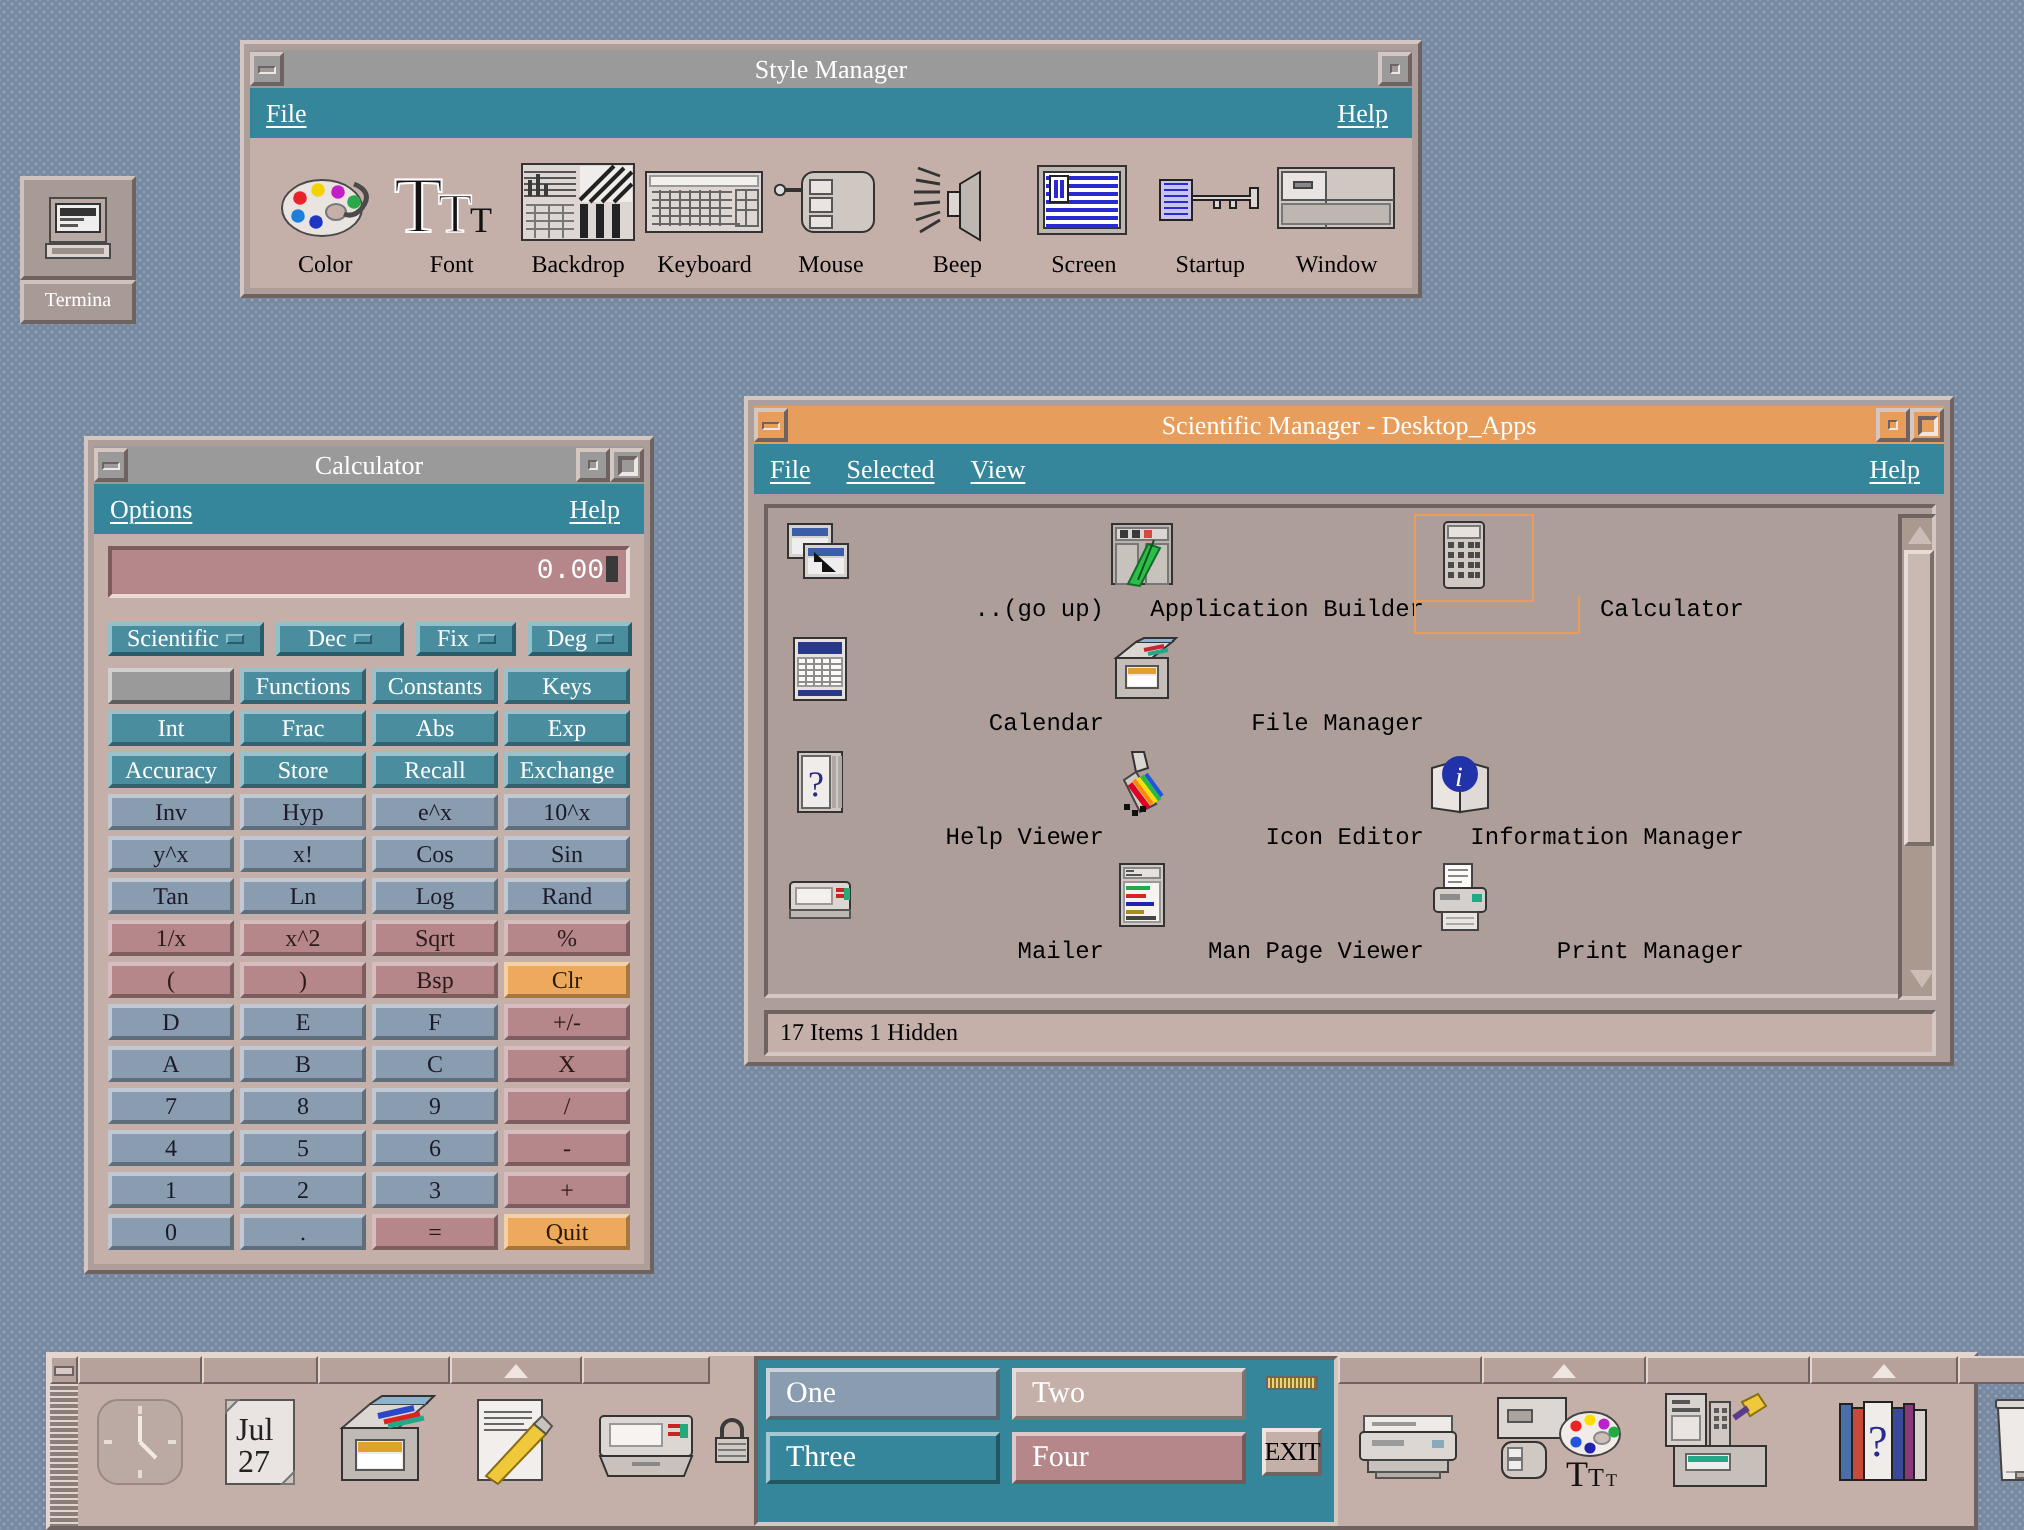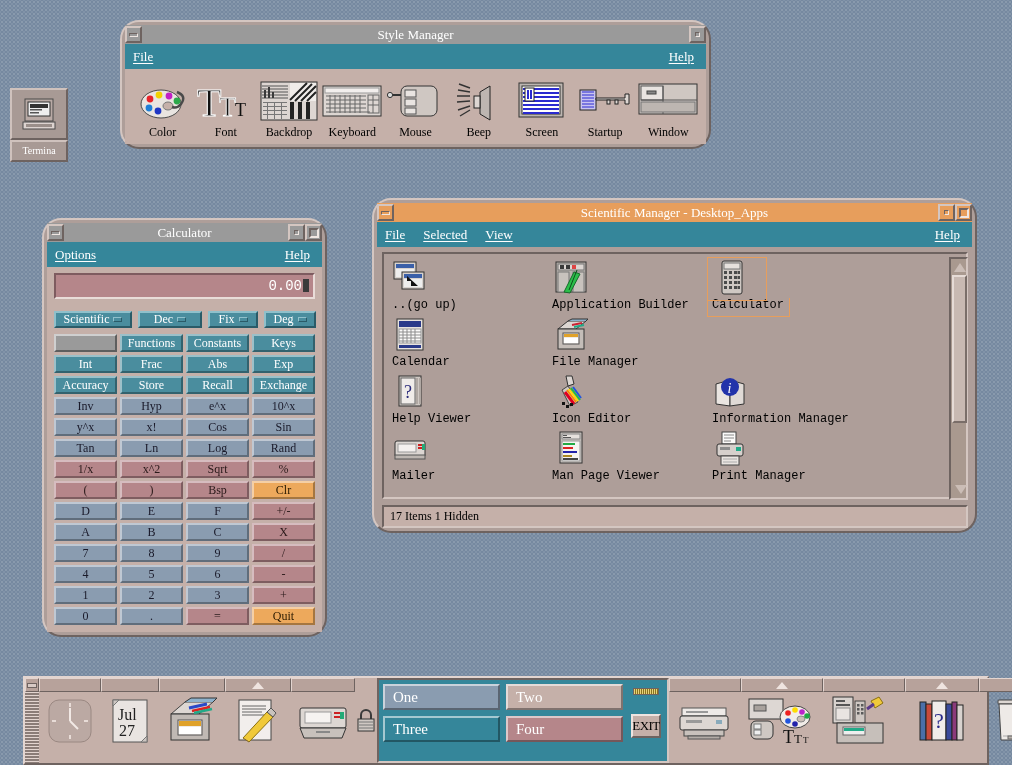--- a/index.html
+++ b/index.html
@@ -8,21 +8,21 @@
     font-family:"Liberation Serif", serif;
     background-color:#7689a0;
     background-image:
       radial-gradient(circle, rgba(255,255,255,.22) 0.6px, transparent 0.9px),
       radial-gradient(circle, rgba(255,255,255,.13) 0.6px, transparent 0.9px);
     background-size:4px 4px, 4px 4px;
     background-position:0 0, 2px 2px;
     position:relative;
   }
   
-  .win{position:absolute;background:#ae9e99;box-sizing:border-box;border-radius:19px;}
+  .win{position:absolute;background:#ae9e99;box-sizing:border-box;}
   .frame{
     border-top:2px solid #d4c6c1;border-left:2px solid #d4c6c1;
     border-right:2px solid #6e6360;border-bottom:2px solid #6e6360;
     padding:3px;
   }
   .titlebar{height:19px;display:flex;align-items:center;position:relative;}
   .tb-inactive{background:#9a9a9a;}
   .tb-active{background:#e79e5c;}
   .tb-title{position:absolute;left:0;right:0;text-align:center;font-size:13px;color:#ffffff;line-height:19px;}
   .tb-title.dark{color:#ffffff;}
@@ -94,21 +94,21 @@
   .k-amber{background:#eda95c;color:#2a1a00;}
   .k-blank{background:#9a9a9a;border-top:2px solid #cfcfcf;border-left:2px solid #cfcfcf;
      border-right:2px solid #5e5e5e;border-bottom:2px solid #5e5e5e;}
 
   
   #app-manager{left:372px;top:198px;width:605px;}
   #am-canvas{background:#ae9e99;height:243px;margin:5px 4px 0 5px;position:relative;overflow:hidden;
      border-top:2px solid #6e6360;border-left:2px solid #6e6360;
      border-right:2px solid #d4c6c1;border-bottom:2px solid #d4c6c1;}
   #am-grid{position:absolute;left:8px;top:6px;right:0;}
-  .am-row{display:flex;height:57px;}
+  .am-row{display:flex;height:57px;text-align:right;}
   .am-cell{width:160px;position:relative;}
   .am-cell .ic{height:36px;display:flex;align-items:flex-end;}
   .am-cell .cap{font-size:12px;color:#000;font-family:"Liberation Mono", monospace;
      margin-top:2px;white-space:nowrap;}
   .am-cell.sel{}
   .am-cell.sel .selbox{position:absolute;left:-5px;top:-3px;width:58px;height:42px;
      border:1px solid #e79e5c;}
   .am-cell.sel .selbox2{position:absolute;left:-5px;top:38px;width:81px;height:18px;
      border:1px solid #e79e5c;border-top:none;}
   #am-scroll{position:absolute;right:4px;top:5px;width:19px;height:243px;background:#a9998f;

